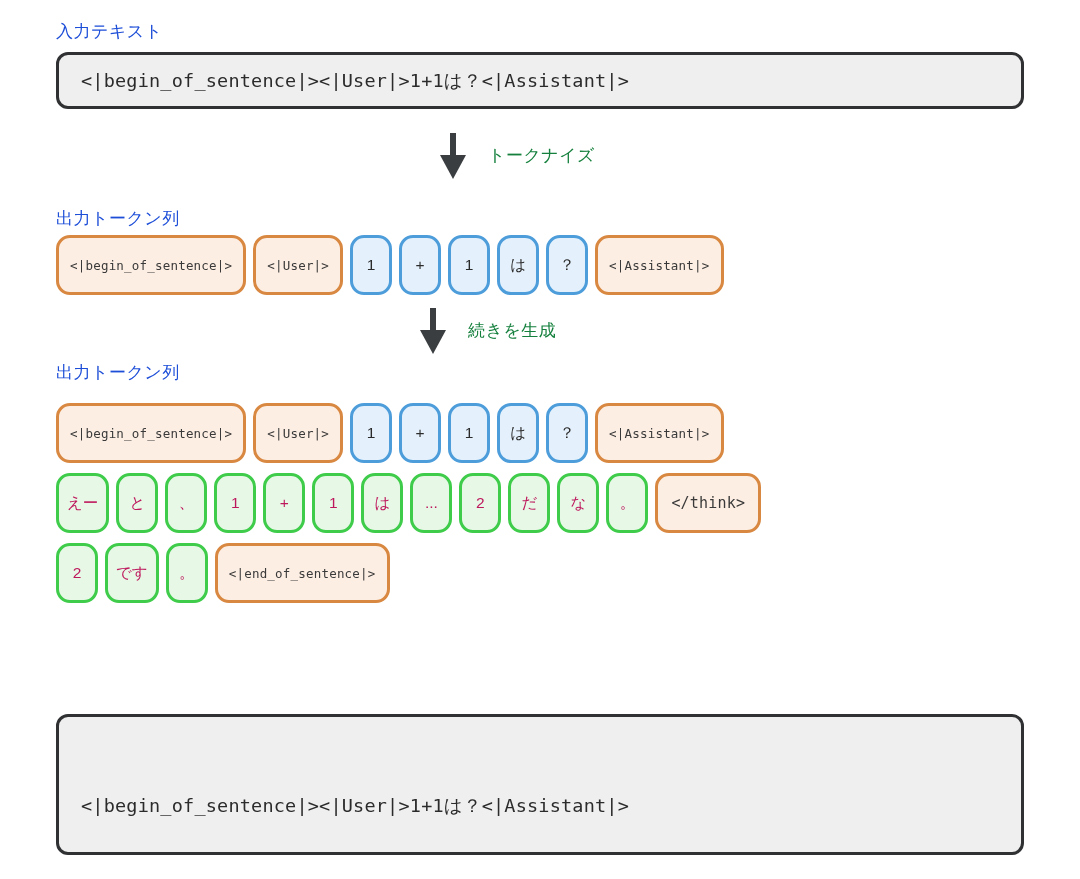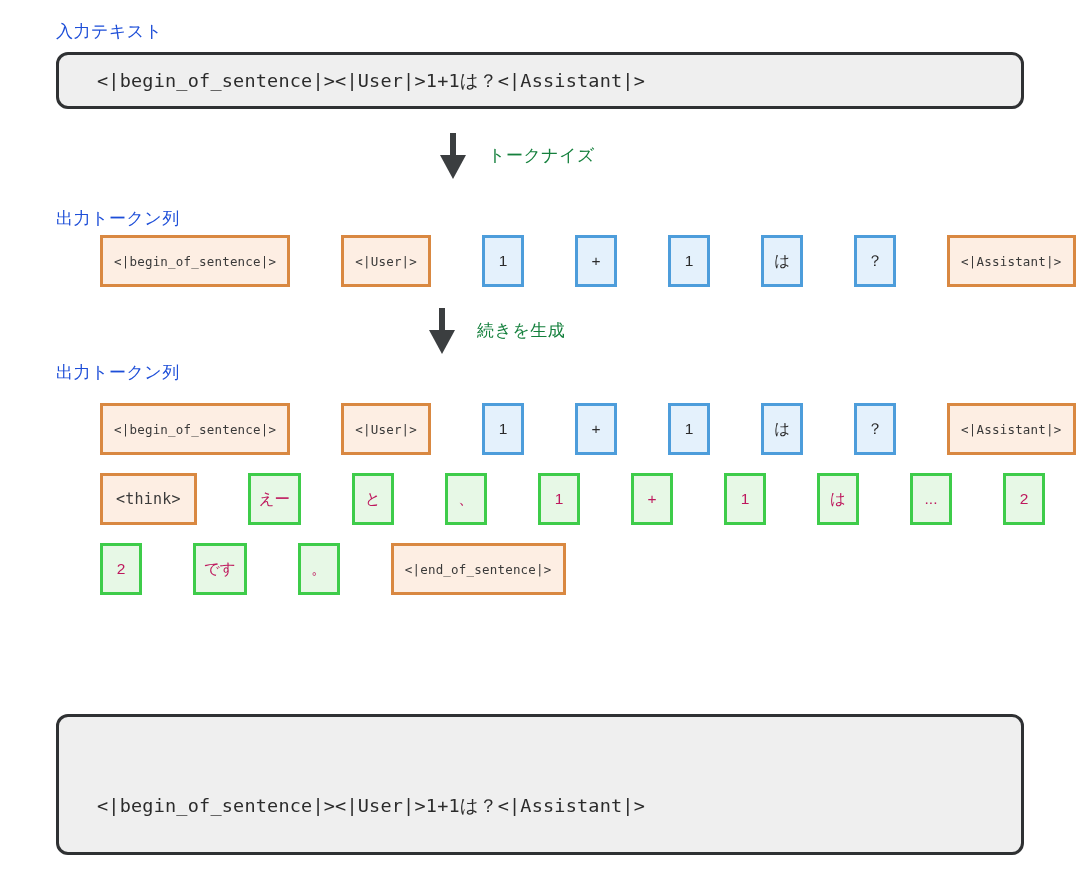--- a/index.html
+++ b/index.html
@@ -43,21 +43,21 @@
     border: 3px solid #2f3133;
     border-radius: 12px;
     font-family: "DejaVu Sans Mono", "Liberation Mono", monospace;
     font-size: 18.5px;
     color: #2b2b2b;
     padding: 14px 22px;
     line-height: 1.62;
     letter-spacing: 0.2px;
     white-space: pre;
   }
-  .textbox .line { display: block; margin-left: 16px; }
+  .textbox .line { display: block; }
 
   
   .arrow-group {
     position: absolute;
     display: flex;
     align-items: center;
   }
   .arrow {
     position: relative;
     width: 26px;
@@ -95,29 +95,28 @@
   
   .token-row {
     position: absolute;
     left: 56px;
     display: flex;
     align-items: stretch;
     gap: 7px;
   }
   .token {
     box-sizing: border-box;
-    height: 52px;
+    height: 60px;
     display: flex;
     align-items: center;
     justify-content: center;
     border-width: 3px;
     border-style: solid;
-    border-radius: 0;
+    border-radius: 14px;
     white-space: nowrap;
-    margin-left: 44px;
   }
   .token.special {
     border-color: #d98841;
     background: #fdeee3;
     font-family: "DejaVu Sans Mono", "Liberation Mono", monospace;
     font-size: 12.5px;
     color: #3a3a3a;
     padding: 0 11px;
     letter-spacing: 0.2px;
   }
@@ -169,54 +168,54 @@
       <div class="token special">&lt;|begin_of_sentence|&gt;</div>
       <div class="token special">&lt;|User|&gt;</div>
       <div class="token blue">1</div>
       <div class="token blue">+</div>
       <div class="token blue">1</div>
       <div class="token blue">は</div>
       <div class="token blue">？</div>
       <div class="token special">&lt;|Assistant|&gt;</div>
     </div>
 
-  <div class="arrow-group" style="top:308px; left:429px">
+  <div class="arrow-group" style="top:308px; left:420px">
     <span class="arrow">
       <span class="shaft"></span>
         <span class="head"></span>
     </span>
     <span class="arrow-label">続きを生成</span>
   </div>
 
   <div class="caption" style="top:361px">出力トークン列</div>
 
   <div class="token-row" id="row-out1" style="top:403px">
       <div class="token special">&lt;|begin_of_sentence|&gt;</div>
       <div class="token special">&lt;|User|&gt;</div>
       <div class="token blue">1</div>
       <div class="token blue">+</div>
       <div class="token blue">1</div>
       <div class="token blue">は</div>
       <div class="token blue">？</div>
       <div class="token special">&lt;|Assistant|&gt;</div>
     </div>
   <div class="token-row" id="row-out2" style="top:473px">
-      <div class="token special think">&lt;think&gt;</div>
       <div class="token green">えー</div>
       <div class="token green">と</div>
       <div class="token green">、</div>
       <div class="token green">1</div>
       <div class="token green">+</div>
       <div class="token green">1</div>
       <div class="token green">は</div>
       <div class="token green">...</div>
       <div class="token green">2</div>
       <div class="token green">だ</div>
       <div class="token green">な</div>
       <div class="token green">。</div>
+      <div class="token special think">&lt;/think&gt;</div>
     </div>
   <div class="token-row" id="row-out3" style="top:543px">
       <div class="token green">2</div>
       <div class="token green">です</div>
       <div class="token green">。</div>
       <div class="token special">&lt;|end_of_sentence|&gt;</div>
     </div>
 
 
   <div class="caption" style="top:719px">出力テキスト</div>

